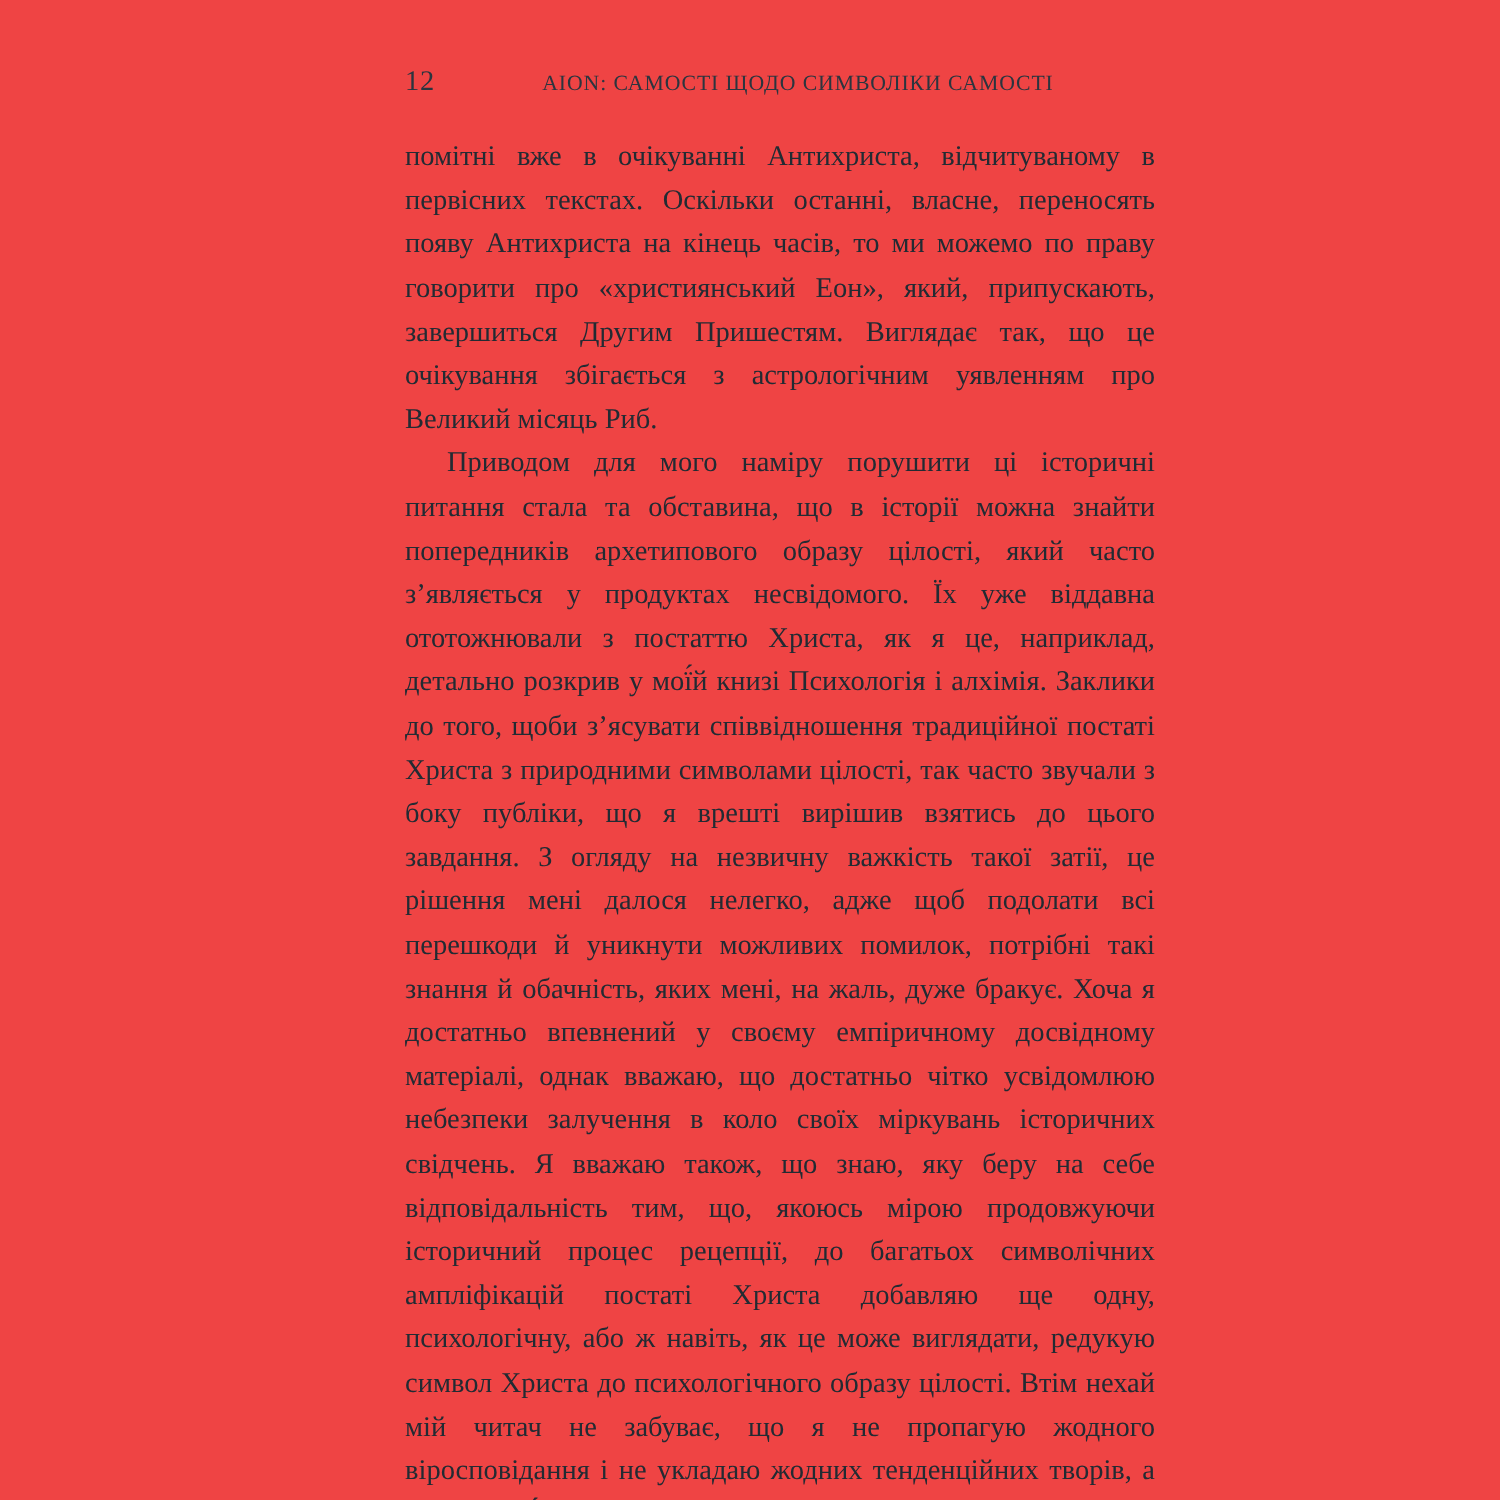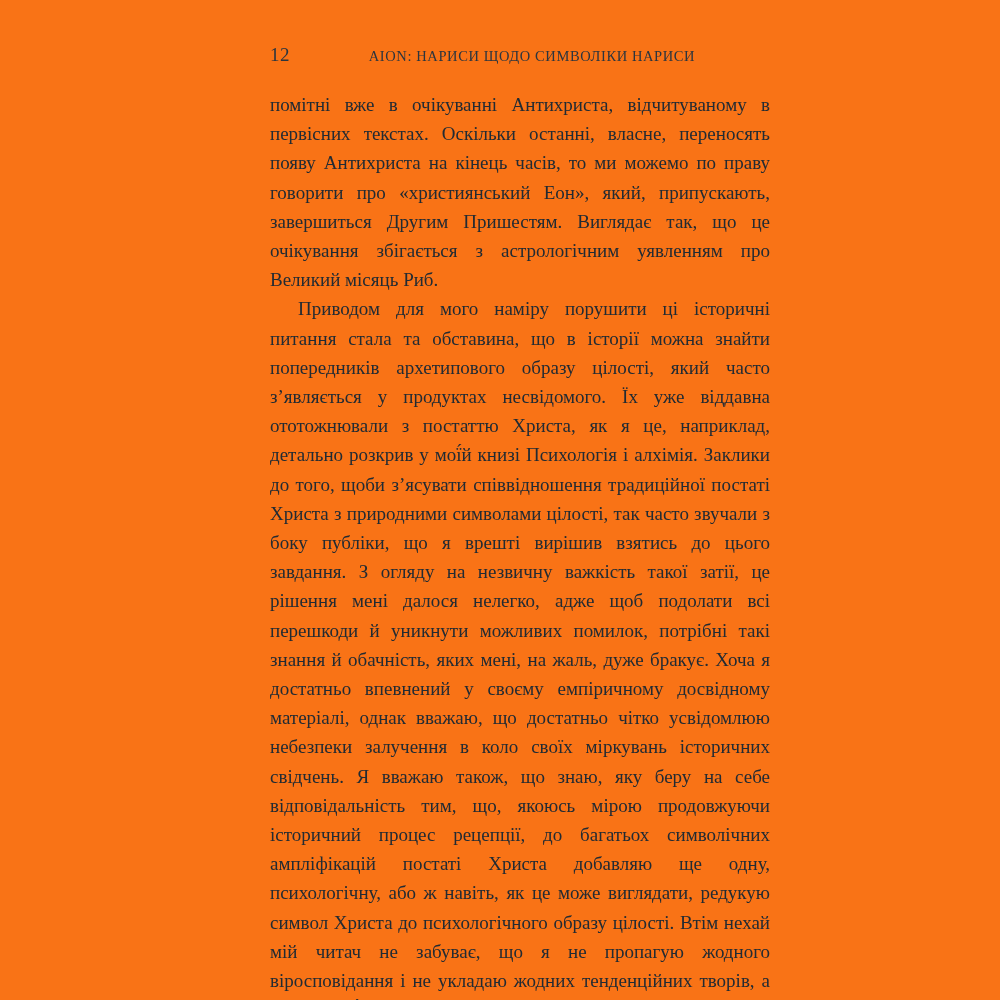--- a/index.html
+++ b/index.html
@@ -10,21 +10,21 @@
     width: 1000px;
     height: 1000px;
     background: #ffffff;
     font-family: "Liberation Serif", serif;
     overflow: hidden;
   }
   .page {
     position: relative;
     width: 1000px;
     height: 1000px;
-    background: #f97316;
+    background: #ef4444;
     box-sizing: border-box;
   }
   .page-inner {
     position: absolute;
     left: 270px;
     top: 44px;
     width: 500px;
   }
   .running-head {
     display: flex;
@@ -69,21 +69,21 @@
   }
 </style>
 </head>
 <body>
 
 <div class="page">
   <div class="page-inner">
 
     <div class="running-head">
       <div class="folio">12</div>
-      <div class="head-title">AION: НАРИСИ ЩОДО СИМВОЛІКИ НАРИСИ</div>
+      <div class="head-title">AION: САМОСТІ ЩОДО СИМВОЛІКИ САМОСТІ</div>
     </div>
 
     <div class="body-text">
       <p>помітні вже в очікуванні Антихриста, відчитуваному в первісних текстах. Оскільки останні, власне, переносять появу Антихриста на кінець часів, то ми можемо по праву говорити про «християнський Еон», який, припускають, завершиться Другим Пришестям. Виглядає так, що це очікування збігається з астрологічним уявленням про Великий місяць Риб.</p>
       <p class="indent"><span>Приводом для мого наміру порушити ці історичні питання стала та обставина, що в історії можна знайти попередників архетипового образу цілості, який часто з’являється у продуктах несвідомого. Їх уже віддавна ототожнювали з постаттю Христа, як я це, наприклад, детально розкрив у мої́й книзі </span><span class="it">Психологія і алхімія</span><span>. Заклики до того, щоби з’ясувати співвідношення традиційної постаті Христа з природними символами цілості, так часто звучали з боку публіки, що я врешті вирішив взятись до цього завдання. З огляду на незвичну важкість такої затії, це рішення мені далося нелегко, адже щоб подолати всі перешкоди й уникнути можливих помилок, потрібні такі знання й обачність, яких мені, на жаль, дуже бракує. Хоча я достатньо впевнений у своєму емпіричному досвідному матеріалі, однак вважаю, що достатньо чітко усвідомлюю небезпеки залучення в коло своїх міркувань історичних свідчень. Я вважаю також, що знаю, яку беру на себе відповідальність тим, що, якоюсь мірою продовжуючи історичний процес рецепції, до багатьох символічних ампліфікацій постаті Христа добавляю ще одну, психологічну, або ж навіть, як це може виглядати, редукую символ Христа до психологічного образу цілості. Втім нехай мій читач не забуває, що я не пропагую жодного віросповідання і не укладаю жодних тенденційних творів, а розміркову́ю над тим, як можна було б усвідомити</span></p>
     </div>
 
   </div>
 </div>
 

